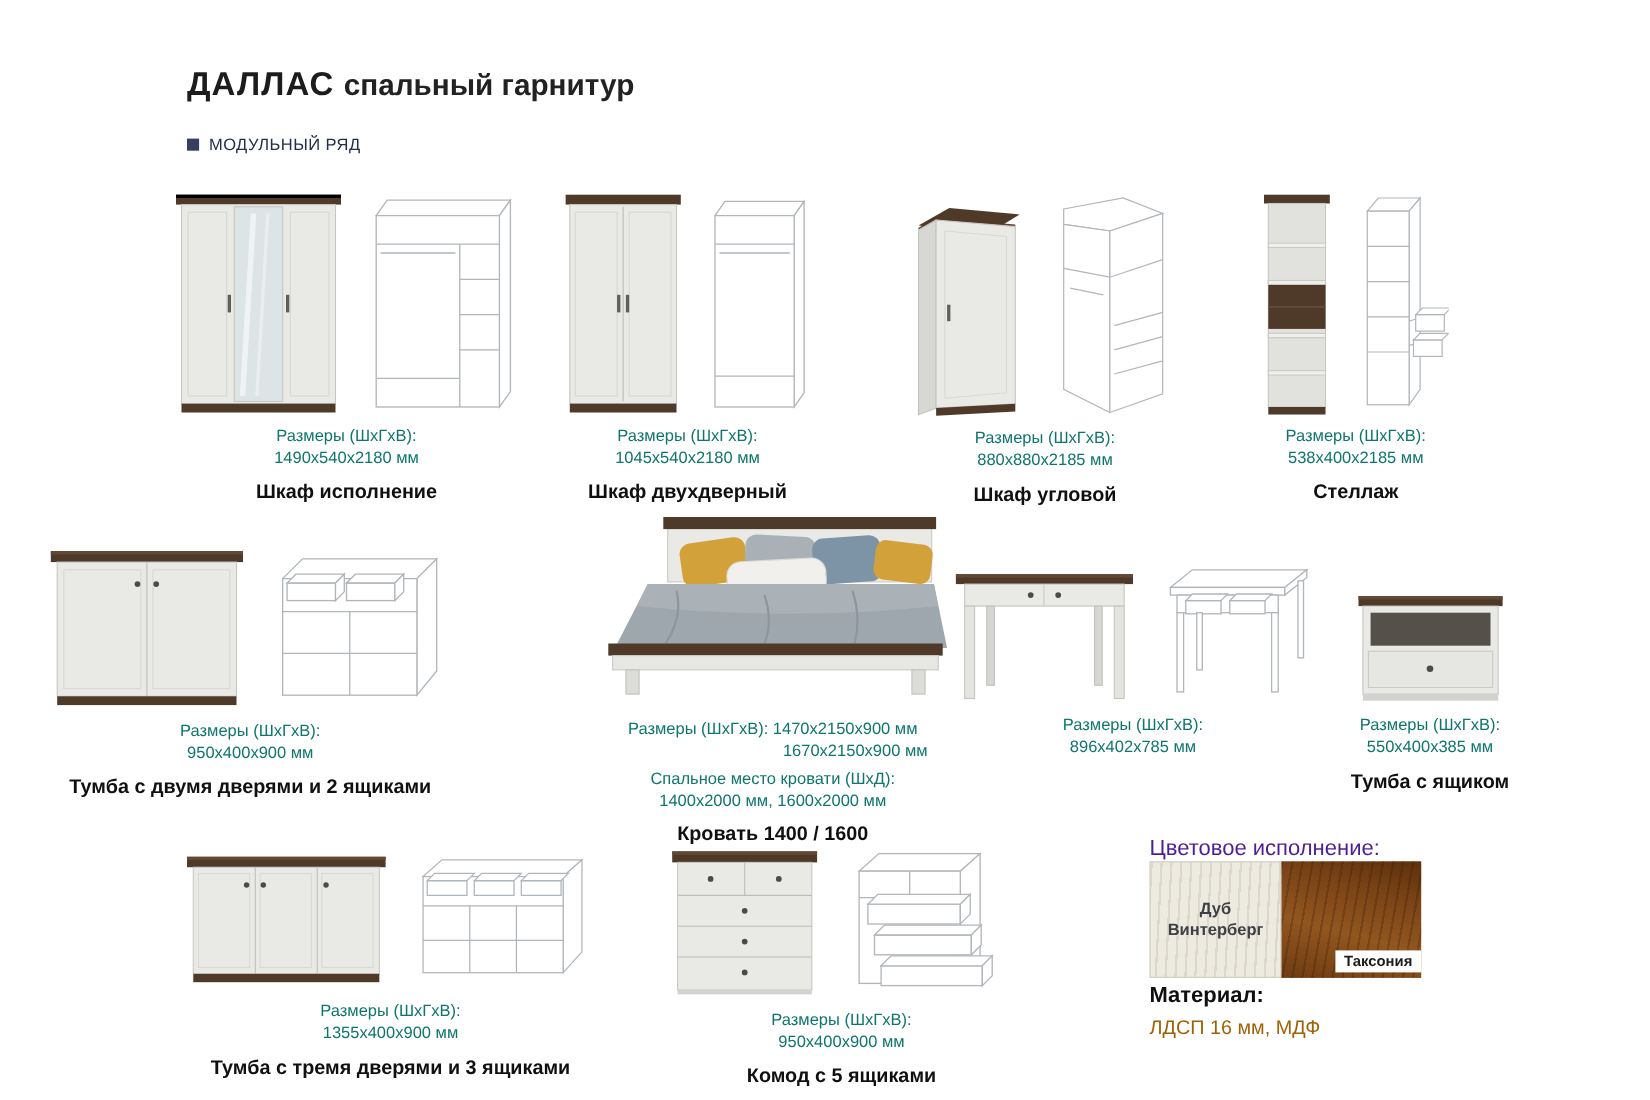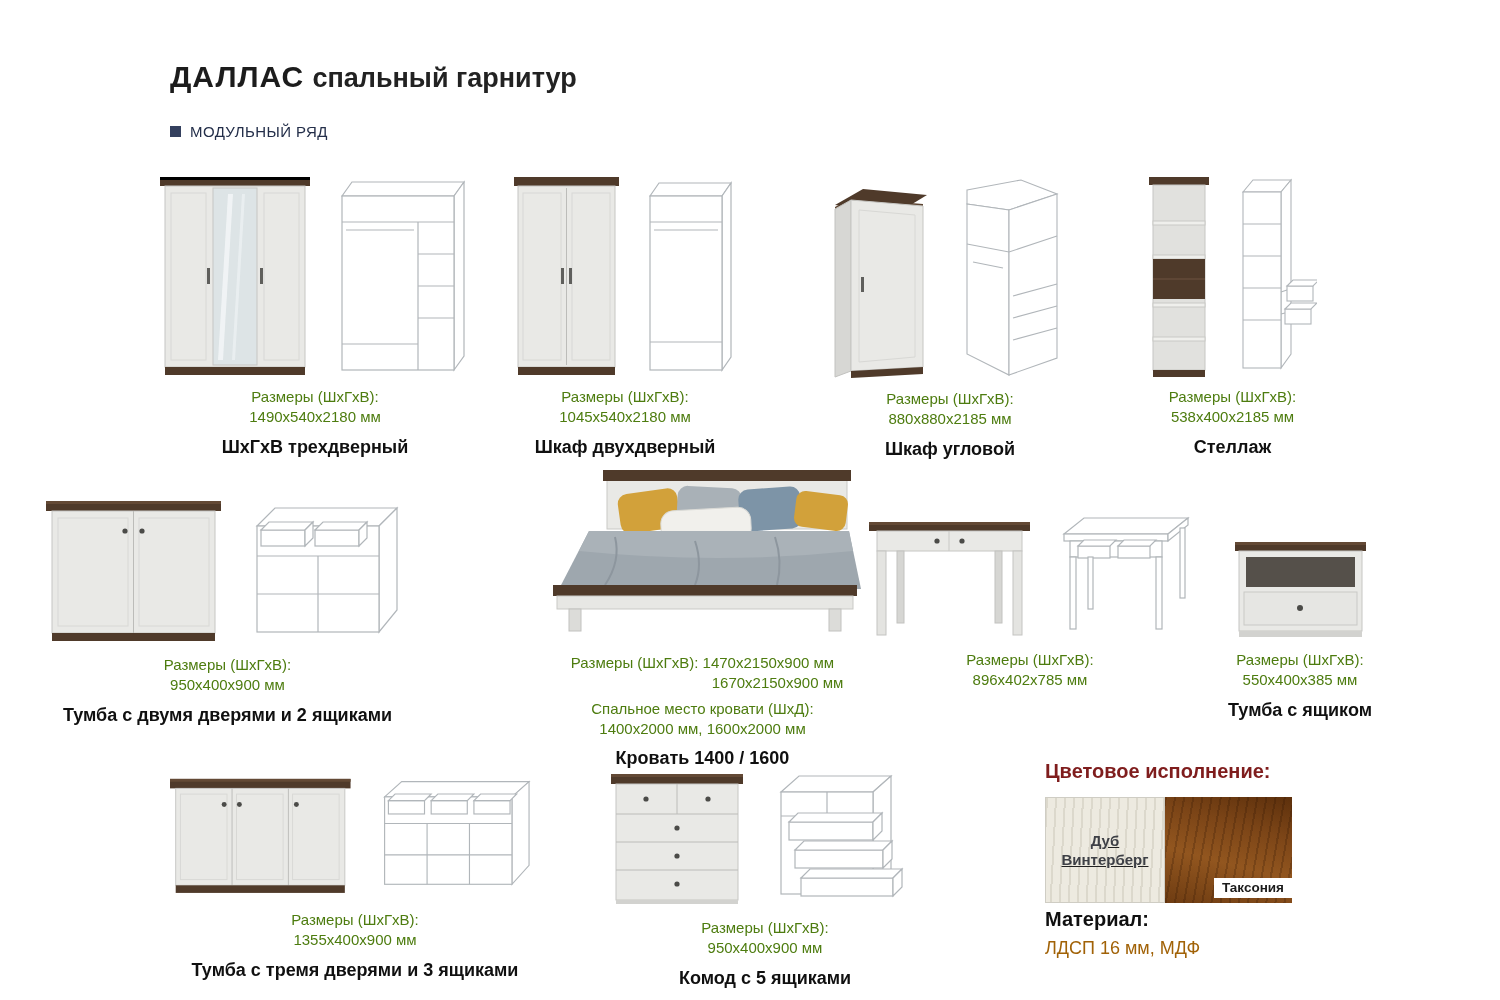--- a/index.html
+++ b/index.html
@@ -11,28 +11,28 @@
   .header-line { font-size:30px; color:#1c1c1c; }
   .brand { font-weight:bold; letter-spacing:1px; }
   .subtitle { font-weight:bold; font-size:27px; color:#222; }
 
   .section-flag { position:absolute; left:170px; top:123px; display:flex; align-items:center; gap:9px; }
   .flag-square { width:11px; height:11px; background:#34405e; }
   .section-label { font-size:15px; font-weight:normal; color:#232e49; letter-spacing:0.4px; }
 
   .item { position:absolute; text-align:center; }
   .illos { display:flex; align-items:flex-end; justify-content:center; gap:26px; }
-  .dims { font-size:15px; line-height:1.35; color:#4d7c0f; margin-top:10px; }
+  .dims { font-size:15px; line-height:1.35; color:#0f766e; margin-top:10px; }
   .item-name { font-size:18px; font-weight:bold; margin-top:9px; color:#101010; }
   .bed-dims2 { padding-left:150px; }
   .sleep-label { margin-top:5px; }
 
   .finish { position:absolute; left:1045px; top:760px; width:260px; text-align:left; }
-  .finish-title { font-size:20px; font-weight:bold; color:#7f1d1d; }
-  .swatches { display:flex; margin-top:14px; width:247px; height:95px;text-decoration:underline; }
+  .finish-title { font-size:20px; font-weight:normal; color:#4c1d95; }
+  .swatches { display:flex; margin-top:0; width:247px; height:95px; }
   .swatch-light {
       width:120px; height:106px; border:1px solid #cfcdc4;
       display:flex; align-items:center; justify-content:center; text-align:center;
       font-size:15px; font-weight:bold; color:#3e4046; line-height:1.3; padding:4px;
       background:
         repeating-linear-gradient(93deg, rgba(175,170,152,0.28) 0 2px, rgba(0,0,0,0) 2px 9px),
         #edeae0;
   }
   .swatch-dark {
       position:relative; width:127px; height:106px;
@@ -93,21 +93,21 @@
           <line x1="82" y1="146" x2="118" y2="146"></line>
           <line x1="10" y1="58" x2="78" y2="58"></line>
           <line x1="6" y1="172" x2="82" y2="172"></line>
         </g>
       </svg>
     </div>
     <div class="dims">
       <span>Размеры (ШхГхВ):</span><br>
       <span>1490х540х2180 мм</span>
     </div>
-    <h3 class="item-name">ШхГхВ трехдверный</h3>
+    <h3 class="item-name">Шкаф исполнение</h3>
   </section>
 
   <section class="item" style="left:500px; top:172px; width:250px;">
     <div class="illos">
       <svg width="105" height="205" viewBox="0 0 105 205">
         <rect x="0" y="5" width="105" height="9" fill="#4f3a2a"></rect>
         <rect x="4" y="14" width="97" height="181" fill="#e9e9e6" stroke="#c6c6c3"></rect>
         <line x1="52.5" y1="16" x2="52.5" y2="193" stroke="#bcbcb9"></line>
         <rect x="9" y="21" width="38" height="167" fill="none" stroke="#d8d8d5"></rect>
         <rect x="58" y="21" width="38" height="167" fill="none" stroke="#d8d8d5"></rect>

